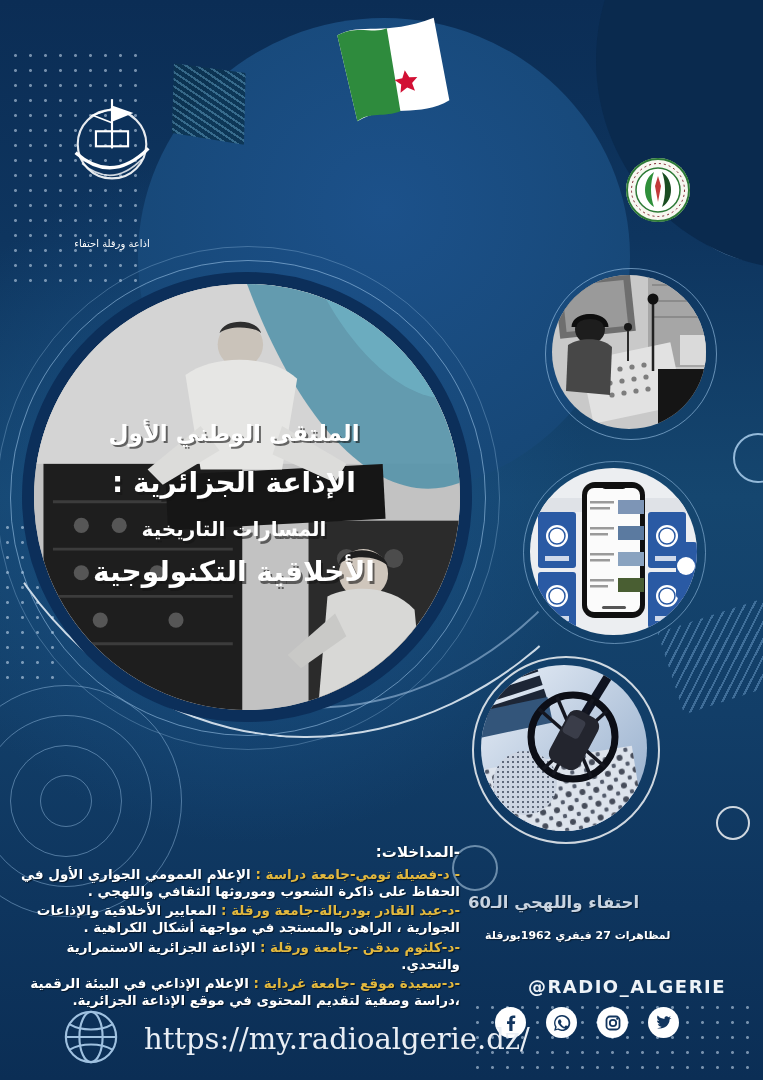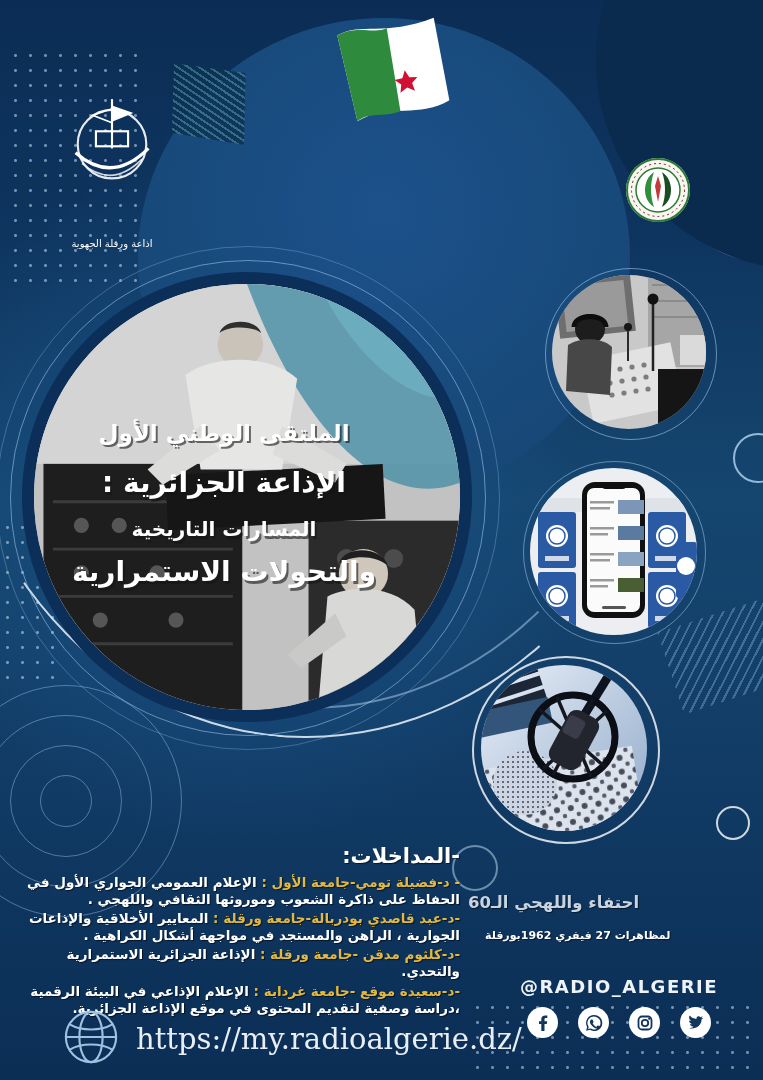--- a/index.html
+++ b/index.html
@@ -22,44 +22,44 @@
   .hdr .l1{font-size:23px;font-weight:bold;text-shadow:1px 2px 2px rgba(0,0,0,.45);margin:0 0 8px;}
   .hdr .l2{font-size:22px;font-weight:bold;text-shadow:1px 2px 2px rgba(0,0,0,.45);margin:0 0 16px;}
   .hdr .l3,.hdr .l4{font-size:16px;font-weight:bold;text-shadow:1px 1px 1px rgba(0,0,0,.5);margin:0 0 14px;}
   .hdr .l5{font-size:18px;font-weight:bold;margin:4px 0 0;}
   
   .bigring{position:absolute;left:10px;top:260px;width:474px;height:474px;border-radius:50%;border:1.5px solid rgba(165,205,240,.55);z-index:4;}
   .bigring2{position:absolute;left:-4px;top:246px;width:502px;height:502px;border-radius:50%;border:1px solid rgba(165,205,240,.3);z-index:4;}
   .bigcircle{position:absolute;left:22px;top:272px;width:450px;height:450px;border-radius:50%;
              border:12px solid #0c2f5a;box-sizing:border-box;overflow:hidden;z-index:5;background:#bdbdbd;}
   .bigcircle svg{display:block;width:100%;height:100%;}
-  .maintitle{position:absolute;left:14px;top:420px;width:420px;text-align:center;color:#fff;z-index:7;direction:rtl;}
+  .maintitle{position:absolute;left:24px;top:420px;width:420px;text-align:center;color:#fff;z-index:7;direction:rtl;}
   .maintitle .t1{font-size:23px;font-weight:bold;text-shadow:2px 2px 0 rgba(20,20,20,.6);margin:0 0 20px;}
   .maintitle .t2{font-size:28px;font-weight:bold;text-shadow:2px 3px 0 rgba(20,20,20,.6);margin:0 0 18px;}
   .maintitle .t3{font-size:20px;font-weight:bold;text-shadow:2px 3px 0 rgba(20,20,20,.6);margin:0 0 14px;}
   .maintitle .t4{font-size:28px;font-weight:bold;text-shadow:2px 3px 0 rgba(20,20,20,.6);margin:0;}
   
   .photocircle{position:absolute;border-radius:50%;overflow:hidden;z-index:5;}
   .photocircle svg{display:block;width:100%;height:100%;}
   
   .speakers{position:absolute;left:8px;top:843px;width:452px;direction:rtl;text-align:right;color:#fff;z-index:7;}
-  .speakers .head{font-size:21px;font-weight:bold;margin:0 0 4px;text-shadow:1px 1px 1px rgba(0,0,0,.6);}
+  .speakers .head{font-size:15px;font-weight:bold;margin:0 0 4px;text-shadow:1px 1px 1px rgba(0,0,0,.6);}
   .speakers p{font-size:13.5px;font-weight:bold;line-height:1.27;margin:0 0 2px;text-shadow:1px 1px 1px rgba(0,0,0,.6);}
   .speakers .nm{color:#e2b83e;}
   
   .anniv{position:absolute;left:468px;top:893px;width:272px;direction:rtl;text-align:left;z-index:7;}
   .anniv .a1{font-size:16.5px;font-weight:bold;color:#c9d4e1;text-shadow:1px 1px 1px rgba(0,0,0,.5);margin:0 0 7px;}
   .anniv .a2{font-size:11px;font-weight:bold;color:#ffffff;text-shadow:1px 1px 1px rgba(0,0,0,.5);margin:17px;}
-  .social{position:absolute;left:480px;top:976px;width:278px;text-align:center;z-index:7;}
+  .social{position:absolute;left:448px;top:976px;width:278px;text-align:right;z-index:7;}
   .social .handle{font-size:18px;letter-spacing:1.5px;color:#eef3f8;font-weight:bold;margin:0 0 10px;}
   .icons{display:flex;justify-content:center;gap:20px;}
   .sicon{width:31px;height:31px;border-radius:50%;background:#fff;display:flex;align-items:center;justify-content:center;cursor:pointer;}
   .sicon svg{display:block;}
   
-  .site{position:absolute;left:62px;top:1008px;display:flex;align-items:center;gap:16px;z-index:7;cursor:pointer;}
+  .site{position:absolute;left:62px;top:1008px;display:flex;align-items:center;gap:24px;z-index:7;cursor:pointer;}
   .site .url{font-family:"DejaVu Serif",serif;font-size:29px;color:#e9eef4;}
   
   .hatch1{position:absolute;left:166px;top:56px;width:86px;height:96px;z-index:2;transform:rotate(-14deg);border-radius:10px;
           background:repeating-linear-gradient(48deg,#0b3350 0 4px,#3d718f 4px 6px);opacity:.85;
           clip-path:polygon(22% 0,100% 28%,78% 100%,0 70%);}
   .hatch2{position:absolute;left:668px;top:612px;width:120px;height:86px;z-index:2;transform:rotate(-18deg);
           background:repeating-linear-gradient(135deg,rgba(130,180,225,.4) 0 2px,transparent 2px 8px);}
   .darkcorner{position:absolute;left:596px;top:-150px;width:420px;height:420px;border-radius:50%;background:#0a2a4e;z-index:1;}
   .logo-caption{font-size:10px;color:#fff;text-align:center;margin-top:2px;direction:rtl;}
 </style>
@@ -111,21 +111,21 @@
       <g stroke="#ffffff" fill="none" stroke-width="2">
         <circle cx="50" cy="58" r="32" opacity=".9"></circle>
         <line x1="50" y1="16" x2="50" y2="62"></line>
         <path d="M50,22 L70,29 L50,37 Z" fill="#ffffff" stroke="none"></path>
         <path d="M50,38 L32,31 L50,25" stroke-width="1.5"></path>
         <rect x="35" y="46" width="30" height="14"></rect>
         <path d="M16,66 Q50,96 84,62" stroke-width="3"></path>
         <path d="M22,76 Q50,100 78,72" stroke-width="1.5" opacity=".8"></path>
       </g>
     </svg>
-    <div class="logo-caption">اذاعة ورقلة الجهوية</div>
+    <div class="logo-caption">اذاعة ورقلة احتفاء</div>
   </div>
 
   <div class="abs" style="left:624px;top:156px;width:68px;height:68px;z-index:6;">
     <svg viewBox="0 0 68 68" width="68" height="68">
       <circle cx="34" cy="34" r="32" fill="#f7f7f0"></circle>
       <circle cx="34" cy="34" r="31" fill="none" stroke="#2d7a36" stroke-width="2"></circle>
       <circle cx="34" cy="34" r="22" fill="#ffffff" stroke="#2d7a36" stroke-width="1.5"></circle>
       <circle cx="34" cy="34" r="26.5" fill="none" stroke="#7a1f2b" stroke-width="1" stroke-dasharray="2 3"></circle>
       <path d="M30,16 C18,24 18,44 30,51 C26,40 26,27 30,16 Z" fill="#2f8f3a"></path>
       <path d="M38,16 C50,24 50,44 38,51 C42,40 42,27 38,16 Z" fill="#1a4d22"></path>
@@ -176,21 +176,21 @@
       <path d="M322,296 C326,276 368,276 374,298 C362,286 334,286 322,296 Z" fill="#1f1f1f"></path>
       <path d="M310,330 C340,316 380,320 402,344 L412,450 L300,450 Z" fill="#d8d8d6"></path>
       <path d="M318,348 L268,392 L282,406 L330,372 Z" fill="#c9c9c7"></path>
     </svg>
   </div>
 
   <div class="maintitle">
     <p class="t1">الملتقى الوطني الأول</p>
     <p class="t2">الإذاعة الجزائرية :</p>
     <p class="t3">المسارات التاريخية</p>
-    <p class="t4">والتحولات الاستمرارية</p>
+    <p class="t4">الأخلاقية التكنولوجية</p>
   </div>
 
   <div class="ring" style="left:545px;top:268px;width:170px;height:170px;border-color:rgba(160,200,235,.6);"></div>
   <div class="photocircle" style="left:552px;top:275px;width:154px;height:154px;">
     <svg viewBox="0 0 154 154" preserveAspectRatio="xMidYMid slice">
       <rect width="154" height="154" fill="#c9c9c9"></rect>
       <rect x="5" y="2" width="76" height="58" fill="#6e6e6e" transform="rotate(-6 43 31)"></rect>
       <rect x="12" y="8" width="62" height="46" fill="#9a9a9a" transform="rotate(-6 43 31)"></rect>
       <rect x="96" y="0" width="58" height="92" fill="#a6a6a6"></rect>
       <g stroke="#8b8b8b" stroke-width="2">
@@ -319,22 +319,22 @@
         <line x1="76" y1="32" x2="110" y2="112"></line>
           <line x1="112" y1="34" x2="72" y2="110"></line>
       </g>
       <rect x="76" y="46" width="34" height="58" rx="10" fill="#23252e" transform="rotate(28 93 75)"></rect>
       <rect x="84" y="52" width="18" height="20" rx="4" fill="#3a3d49" transform="rotate(28 93 62)"></rect>
     </svg>
   </div>
 
   <div class="speakers">
     <p class="head">-المداخلات:</p>
-    <p><span class="nm">- د-فضيلة تومي-جامعة الأول : </span><span>الإعلام العمومي الجواري الأول في الحفاظ على ذاكرة الشعوب وموروثها الثقافي واللهجي .</span></p>
-    <p><span class="nm">-د-عبد قاصدي بودربالة-جامعة ورقلة : </span><span>المعايير الأخلاقية والإذاعات الجوارية ، الراهن والمستجد في مواجهة أشكال الكراهية .</span></p>
+    <p><span class="nm">- د-فضيلة تومي-جامعة دراسة : </span><span>الإعلام العمومي الجواري الأول في الحفاظ على ذاكرة الشعوب وموروثها الثقافي واللهجي .</span></p>
+    <p><span class="nm">-د-عبد القادر بودربالة-جامعة ورقلة : </span><span>المعايير الأخلاقية والإذاعات الجوارية ، الراهن والمستجد في مواجهة أشكال الكراهية .</span></p>
     <p><span class="nm">-د-كلثوم مدقن -جامعة ورقلة : </span><span>الإذاعة الجزائرية الاستمرارية والتحدي.</span></p>
     <p><span class="nm">-د-سعيدة موقع -جامعة غرداية : </span><span>الإعلام الإذاعي في البيئة الرقمية ،دراسة وصفية لتقديم المحتوى في موقع الإذاعة الجزائرية.</span></p>
   </div>
 
   <div class="anniv">
     <p class="a1">احتفاء واللهجي الـ60</p>
     <p class="a2">لمظاهرات 27 فيفري 1962بورقلة</p>
   </div>
 
   <div class="social">

